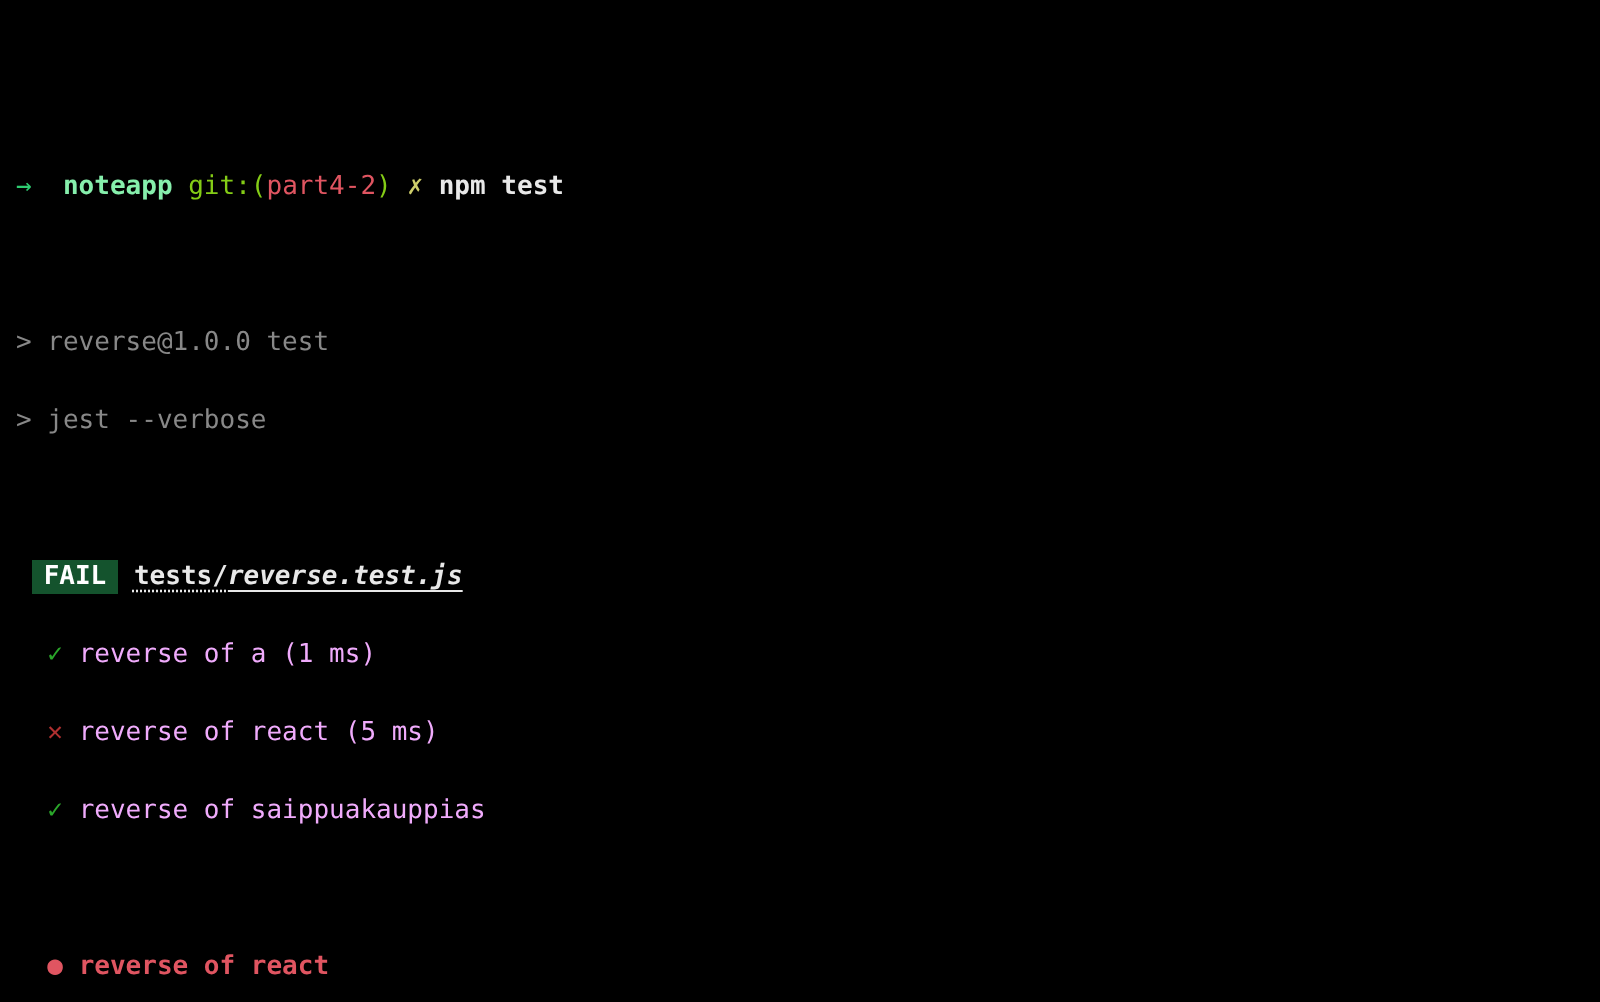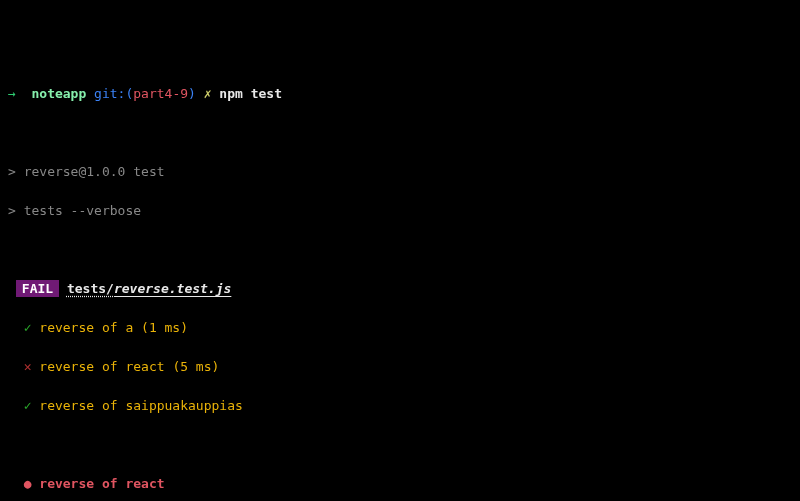--- a/index.html
+++ b/index.html
@@ -10,28 +10,28 @@
     font-size: 13px;
     line-height: 1.5;
     padding: 6px 8px;
     width: 800px;
     height: 501px;
     overflow: hidden;
     white-space: pre;
   }
   .arrow { color: #2ecc71; }
   .teal { color: #86efac; }
-  .blue { color: #3b82f6; }
+  .blue { color: #84cc16; }
   .yellow { color: #cfcf6b; }
-  .gray { color: #eab308; }
+  .gray { color: #f0abfc; }
   .dimgray { color: #888; }
   .white { color: #e8e8e8; font-weight: bold; }
   .red { color: #e05561; }
   .fail-badge {
-    background: #701a75;
+    background: #14532d;
     color: #fff;
     padding: 1px 6px;
     font-weight: bold;
   }
   .under-dot {
     text-decoration: underline dotted;
     text-underline-offset: 3px;
     margin-top: 16px;
   }
   .under {
@@ -45,24 +45,24 @@
   .bullet { color: #e05561; }
   .bold { font-weight: bold; }
   .line { display: block; }
   .row { white-space: pre; }
 </style>
 </head>
 <body>
 
 
 
-<span class="line row"><span class="arrow">→</span>  <span class="teal bold">noteapp</span> <span class="blue">git:(</span><span class="red">part4-9</span><span class="blue">)</span> <span class="yellow">✗</span> <span class="white">npm test</span></span>
+<span class="line row"><span class="arrow">→</span>  <span class="teal bold">noteapp</span> <span class="blue">git:(</span><span class="red">part4-2</span><span class="blue">)</span> <span class="yellow">✗</span> <span class="white">npm test</span></span>
 <span class="line"> </span>
 <span class="line row"><span class="dimgray">&gt;</span> <span class="dimgray">reverse@1.0.0 test</span></span>
-<span class="line row"><span class="dimgray">&gt;</span> <span class="dimgray">tests --verbose</span></span>
+<span class="line row"><span class="dimgray">&gt;</span> <span class="dimgray">jest --verbose</span></span>
 <span class="line"> </span>
 <span class="line row"> <span class="fail-badge">FAIL</span> <span class="white under-dot">tests/</span><span class="white under">reverse.test.js</span></span>
 <span class="line row">  <span class="check">✓</span> <span class="gray">reverse of a</span> <span class="gray">(1 ms)</span></span>
 <span class="line row">  <span class="cross">✕</span> <span class="gray">reverse of react</span> <span class="gray">(5 ms)</span></span>
 <span class="line row">  <span class="check">✓</span> <span class="gray">reverse of saippuakauppias</span></span>
 <span class="line"> </span>
 <span class="line row">  <span class="bullet">●</span> <span class="red bold">reverse of react</span></span>
 
 
 

